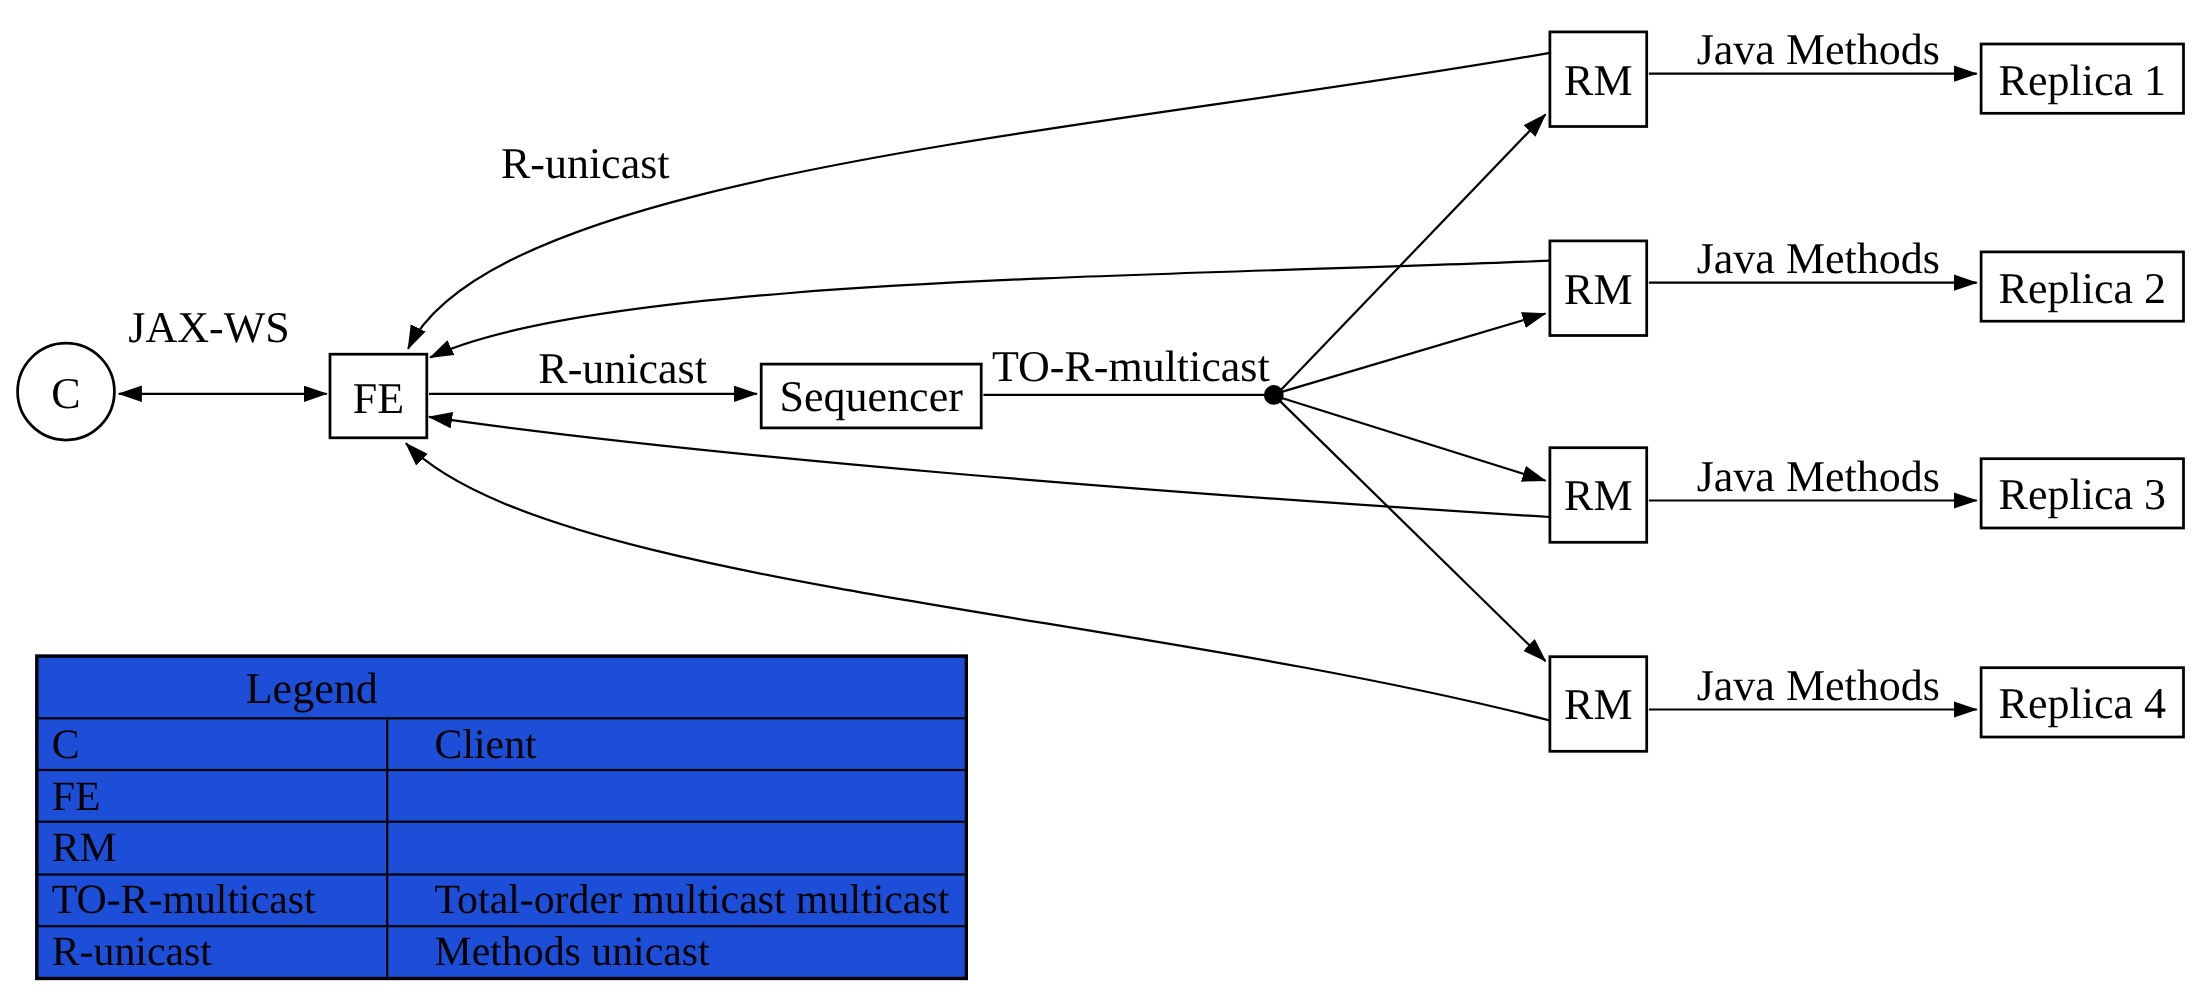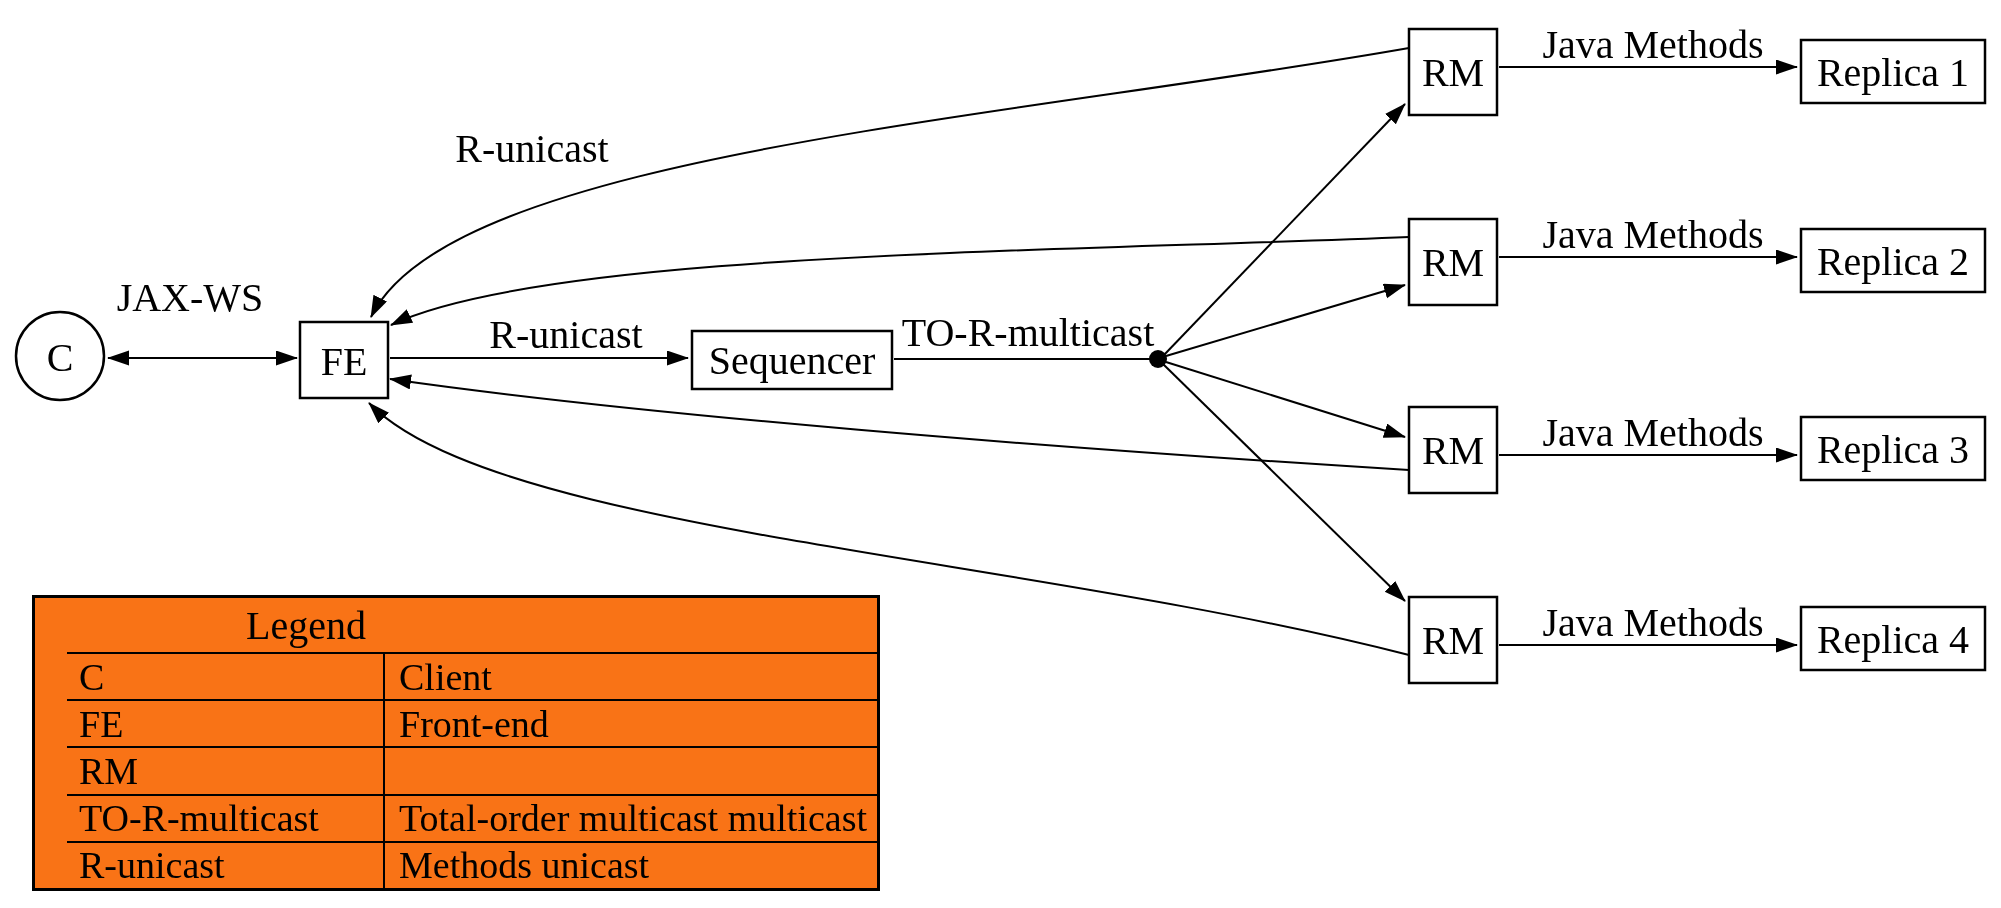--- a/index.html
+++ b/index.html
@@ -15,25 +15,25 @@
     font-family:"Liberation Serif", serif;
     fill:#000;
   }
   .node-label{font-size:40px;}
   .edge-label{font-size:40px;}
   
   #legend{
     position:absolute;
     left:32px;top:595px;
     width:848px;height:296px;
-    background:#f97316;
+    background:#1d4ed8;
     border:3px solid #000;
     box-sizing:border-box;
     display:flex;flex-direction:column;
-    font-size:38px;color:#000;padding-left:32px;
+    font-size:38px;color:#000;
   }
   .legend-header{
     flex:0 0 54px;
     border-bottom:2px solid #000;
     display:flex;align-items:center;
   }
   .legend-header .legend-title{
     display:block;width:59%;
     text-align:center;font-size:40px;
   }
@@ -46,21 +46,21 @@
   .legend-term{
     flex:0 0 318px;
     border-right:2px solid #000;
     box-sizing:border-box;
     padding-left:12px;
     display:flex;align-items:center;
   }
   .legend-def{
     flex:1 1 auto;
     padding-left:14px;
-    display:flex;align-items:center;
+    display:flex;align-items:center;margin-left:28px;
   }
 </style>
 </head>
 <body>
 
 <div id="canvas">
 
   <svg id="diagram-svg" width="2001" height="908" viewBox="0 0 2001 908">
     <defs>
       <marker id="arrow" markerUnits="userSpaceOnUse" markerWidth="26" markerHeight="18" refX="21" refY="7.5" orient="auto">
@@ -140,21 +140,20 @@
   <div id="legend">
     <div class="legend-header">
       <span class="legend-title">Legend</span>
     </div>
     <div class="legend-row">
       <div class="legend-term">C</div>
       <div class="legend-def">Client</div>
     </div>
     <div class="legend-row">
       <div class="legend-term">FE</div>
-      <div class="legend-def">Front-end</div>
     </div>
     <div class="legend-row">
       <div class="legend-term">RM</div>
     </div>
     <div class="legend-row">
       <div class="legend-term">TO-R-multicast</div>
       <div class="legend-def">Total-order multicast multicast</div>
     </div>
     <div class="legend-row">
       <div class="legend-term">R-unicast</div>

